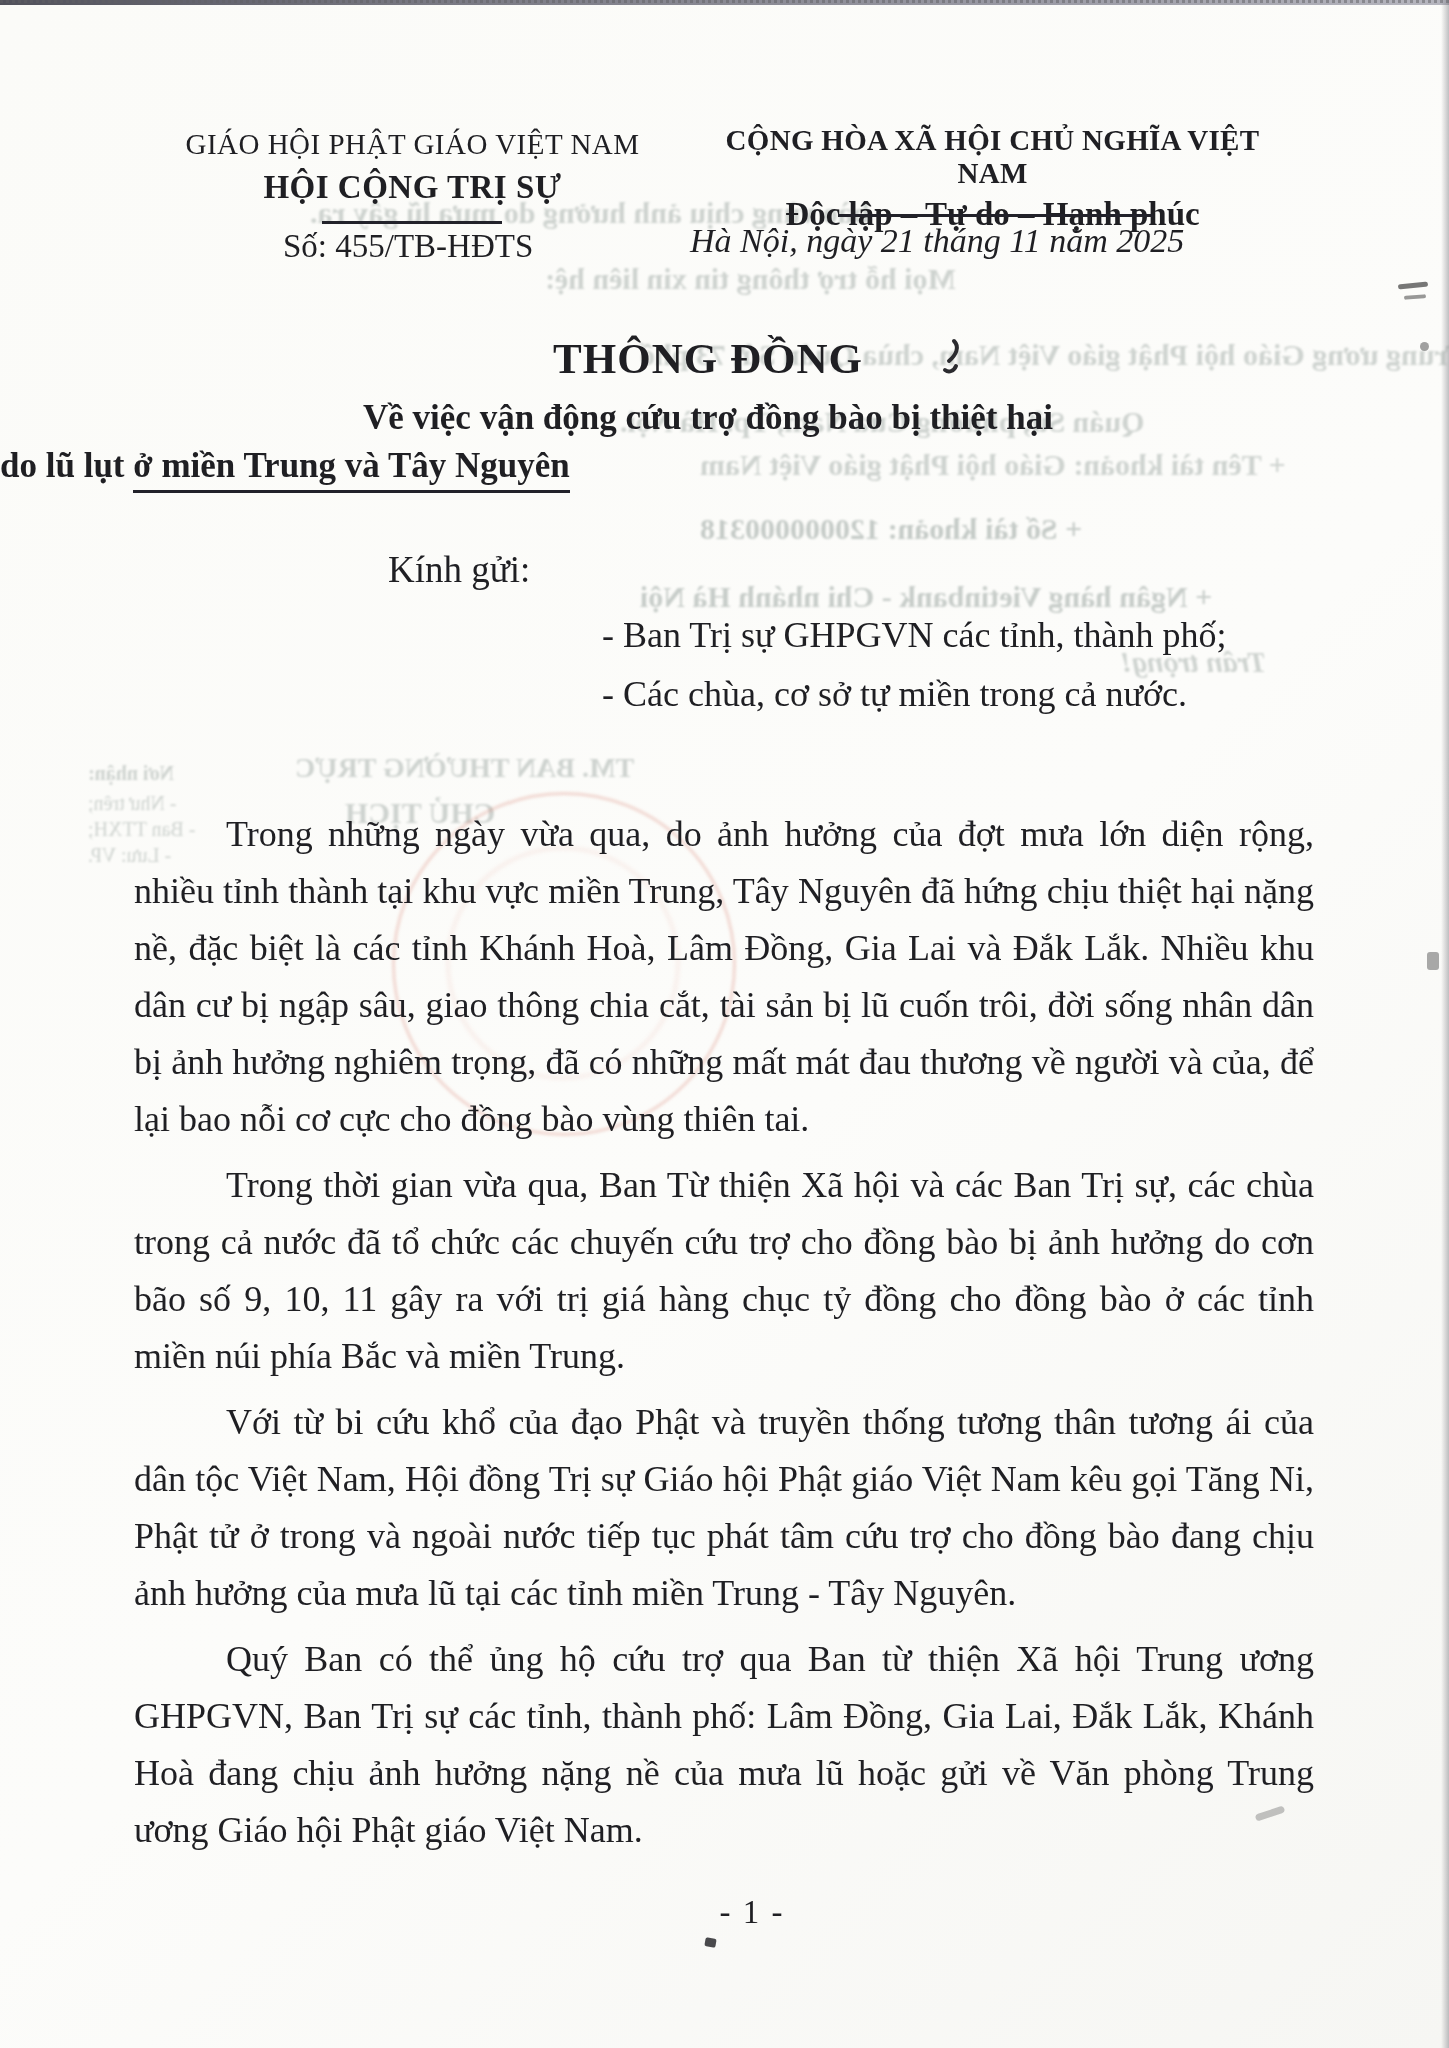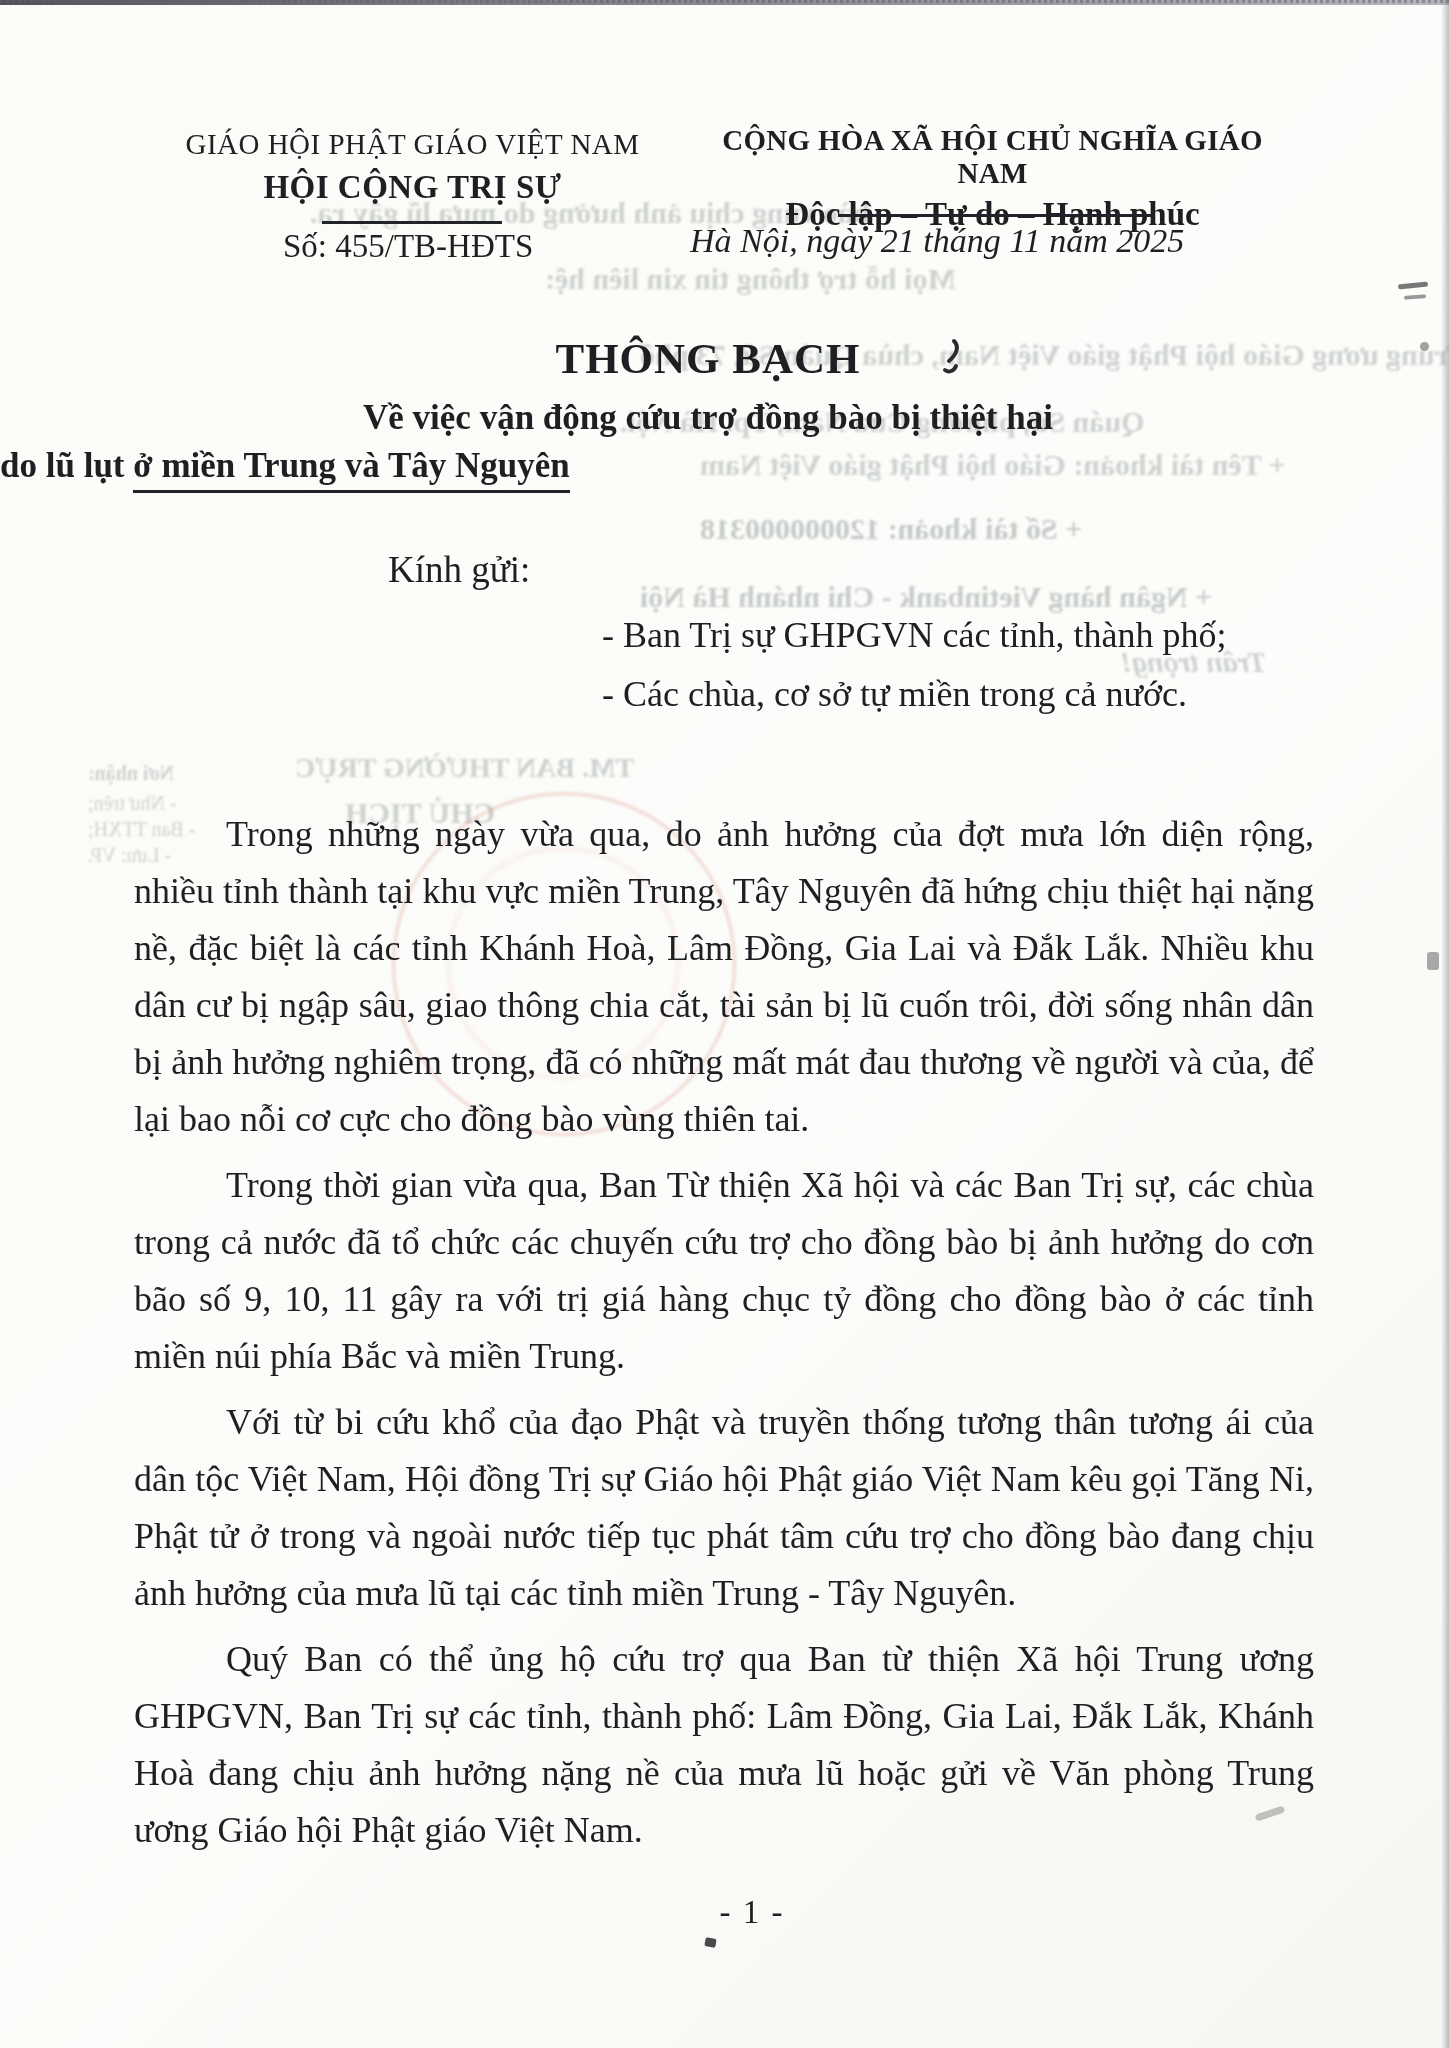--- a/index.html
+++ b/index.html
@@ -92,29 +92,29 @@
   <div class="stamp-ring" style="left:392px;top:792px;width:338px;height:338px;border:3px solid rgba(214,112,92,.26);filter:blur(1.5px);"></div>
   <div class="stamp-ring" style="left:447px;top:847px;width:228px;height:228px;border:2px solid rgba(214,112,92,.18);filter:blur(2px);"></div>
 
   <div class="org-block">
     <div class="org-line1">GIÁO HỘI PHẬT GIÁO VIỆT NAM</div>
     <div class="org-line2">HỘI CỘNG TRỊ SỰ</div>
   </div>
   <div class="org-underline"></div>
 
   <div class="nat-block">
-    <div class="nat-line1">CỘNG HÒA XÃ HỘI CHỦ NGHĨA GIÁO NAM</div>
+    <div class="nat-line1">CỘNG HÒA XÃ HỘI CHỦ NGHĨA VIỆT NAM</div>
     <div class="nat-line2">Độc lập – Tự do – Hạnh phúc</div>
   </div>
   <div class="nat-underline"></div>
 
   <div class="doc-number">Số: 455/TB-HĐTS</div>
   <div class="date-line">Hà Nội, ngày 21 tháng 11 năm 2025</div>
 
-  <div class="title-main">THÔNG BẠCH</div>
+  <div class="title-main">THÔNG ĐỒNG</div>
   <svg class="hand-mark" viewBox="0 0 26 42">
     <path d="M16 3 C22 9 18 17 11 23" fill="none" stroke="#2b2b2f" stroke-width="4" stroke-linecap="round"></path>
     <path d="M7 32 C11 35 16 33 18 28" fill="none" stroke="#2b2b2f" stroke-width="4" stroke-linecap="round"></path>
   </svg>
   <div class="title-sub1">Về việc vận động cứu trợ đồng bào bị thiệt hại</div>
   <div class="title-sub2"><span>do lũ lụt </span><span class="u">ở miền Trung và Tây Nguyên</span></div>
 
   <div class="recipients-label">Kính gửi:</div>
   <div class="recipients-list">
     <div>- Ban Trị sự GHPGVN các tỉnh, thành phố;</div>

